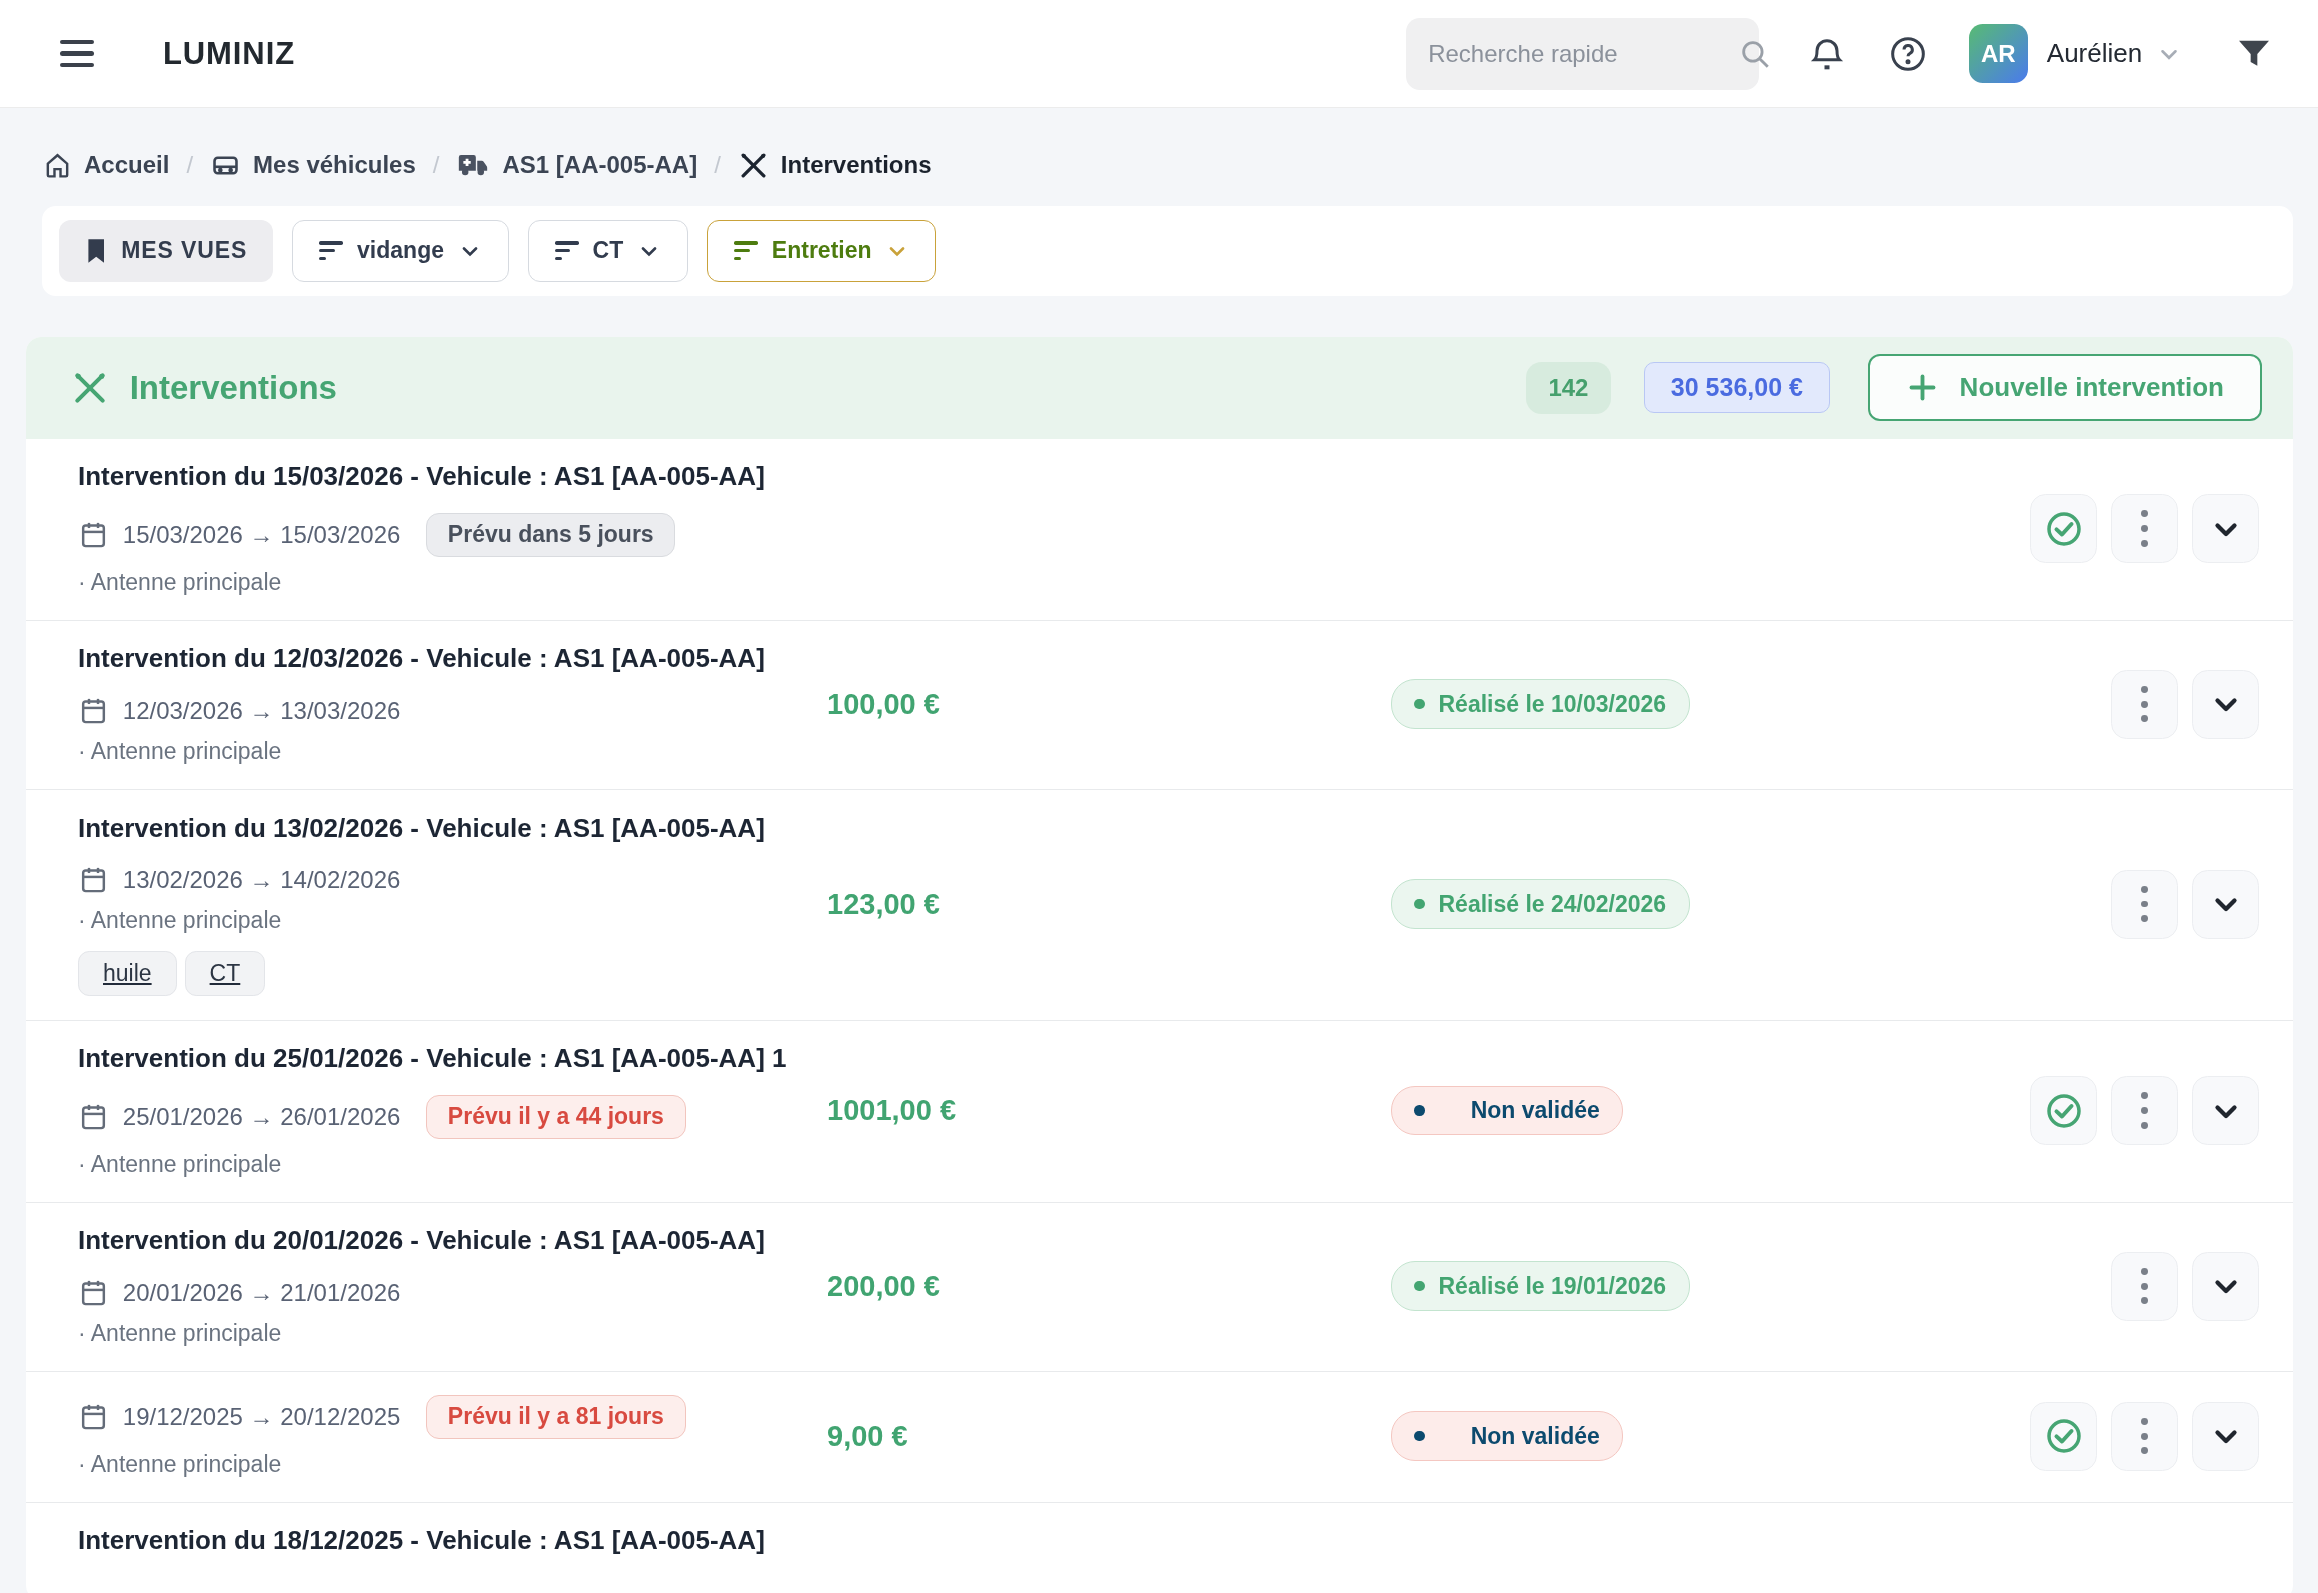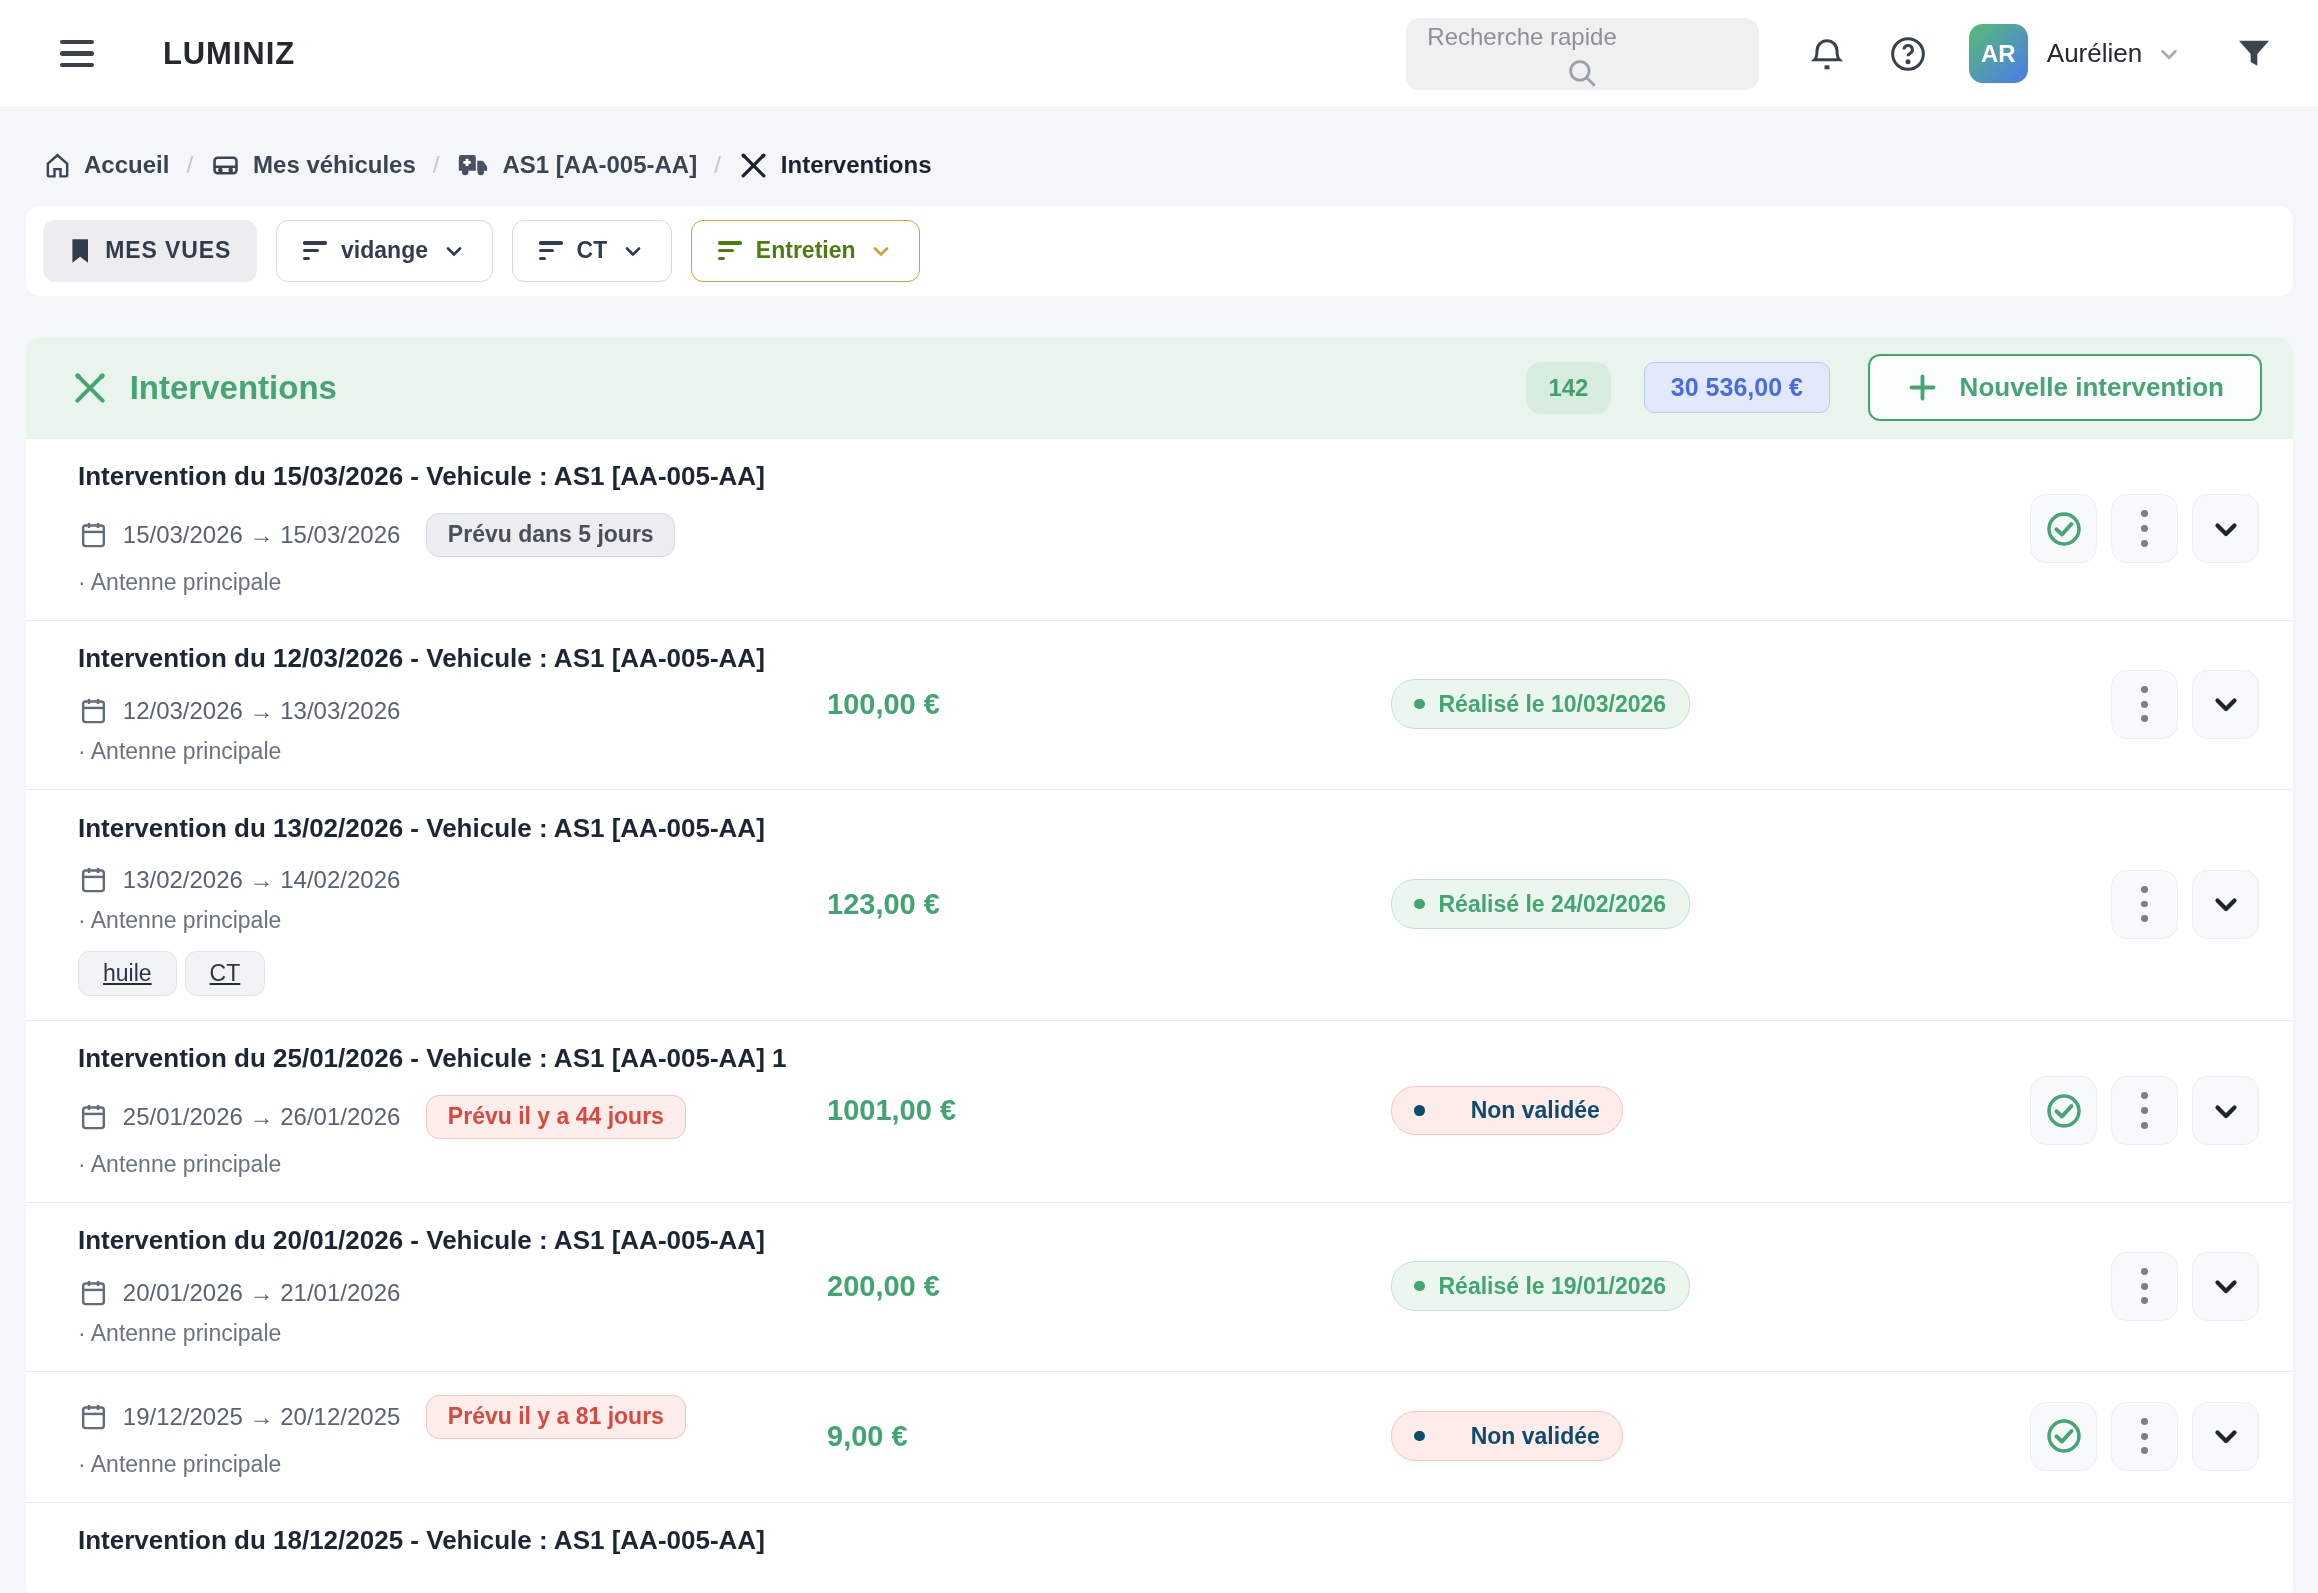--- a/index.html
+++ b/index.html
@@ -14,21 +14,21 @@
   .topbar {
     height:108px; background:#ffffff; border-bottom:1.7px solid #ececec;
     display:flex; align-items:center; padding:0 45px 0 60px;
   }
   .hamburger { width:34px; display:flex; flex-direction:column; gap:6.9px; cursor:pointer; margin-right:69px; }
   .hamburger span { height:4.3px; border-radius:2.6px; background:#3b414b; }
   .brand { font-size:31px; font-weight:700; letter-spacing:0.9px; color:#23292f; }
   .topbar-spacer { flex:1; }
   .searchbox {
     width:353px; height:72px; background:#f0f0f1; border-radius:13.8px;
-    display:flex; align-items:center; padding:0 22.4px; margin-right:48px;flex-direction:column;
+    display:flex; align-items:center; padding:0 22.4px; margin-right:48px;
   }
   .searchbox input {
     flex:1; border:none; outline:none; background:transparent;
     font-size:24px; color:#3c4350; font-family:inherit;
   }
   .searchbox input::placeholder { color:#8b919b; }
   .icon-btn { background:none; border:none; cursor:pointer; padding:0; margin-right:41px; }
   .avatar {
     width:59px; height:59px; border-radius:13.8px; flex:none;
     background:linear-gradient(135deg,#57b879 5%,#4b7ee6 95%);
@@ -41,21 +41,21 @@
   
   .breadcrumb {
     display:flex; align-items:center; gap:17px;
     padding:40px 0 24px 43px; font-size:24px; color:#3b4453;
   }
   .crumb { display:flex; align-items:center; gap:12px; cursor:pointer; font-weight:600; }
   .crumb.current { color:#1b222d; font-weight:700; }
   .crumb-sep { color:#c3c8d0; font-size:24px; }
 
   
-  .filterbar-wrap { padding:0 26px; }
+  .filterbar-wrap { padding:0 26px;margin-left:16px; }
   .filterbar {
     background:#ffffff; border-radius:13.8px; padding:13.8px 17px;
     display:flex; align-items:center; gap:19px;
   }
   .chip {
     display:flex; align-items:center; gap:13.8px; height:62px;
     border-radius:12px; padding:0 26px; font-size:23px; font-weight:600;
     cursor:pointer; white-space:nowrap;
   }
   .chip.saved { background:#ededf0; color:#333c4d; letter-spacing:0.9px; font-weight:700; }

